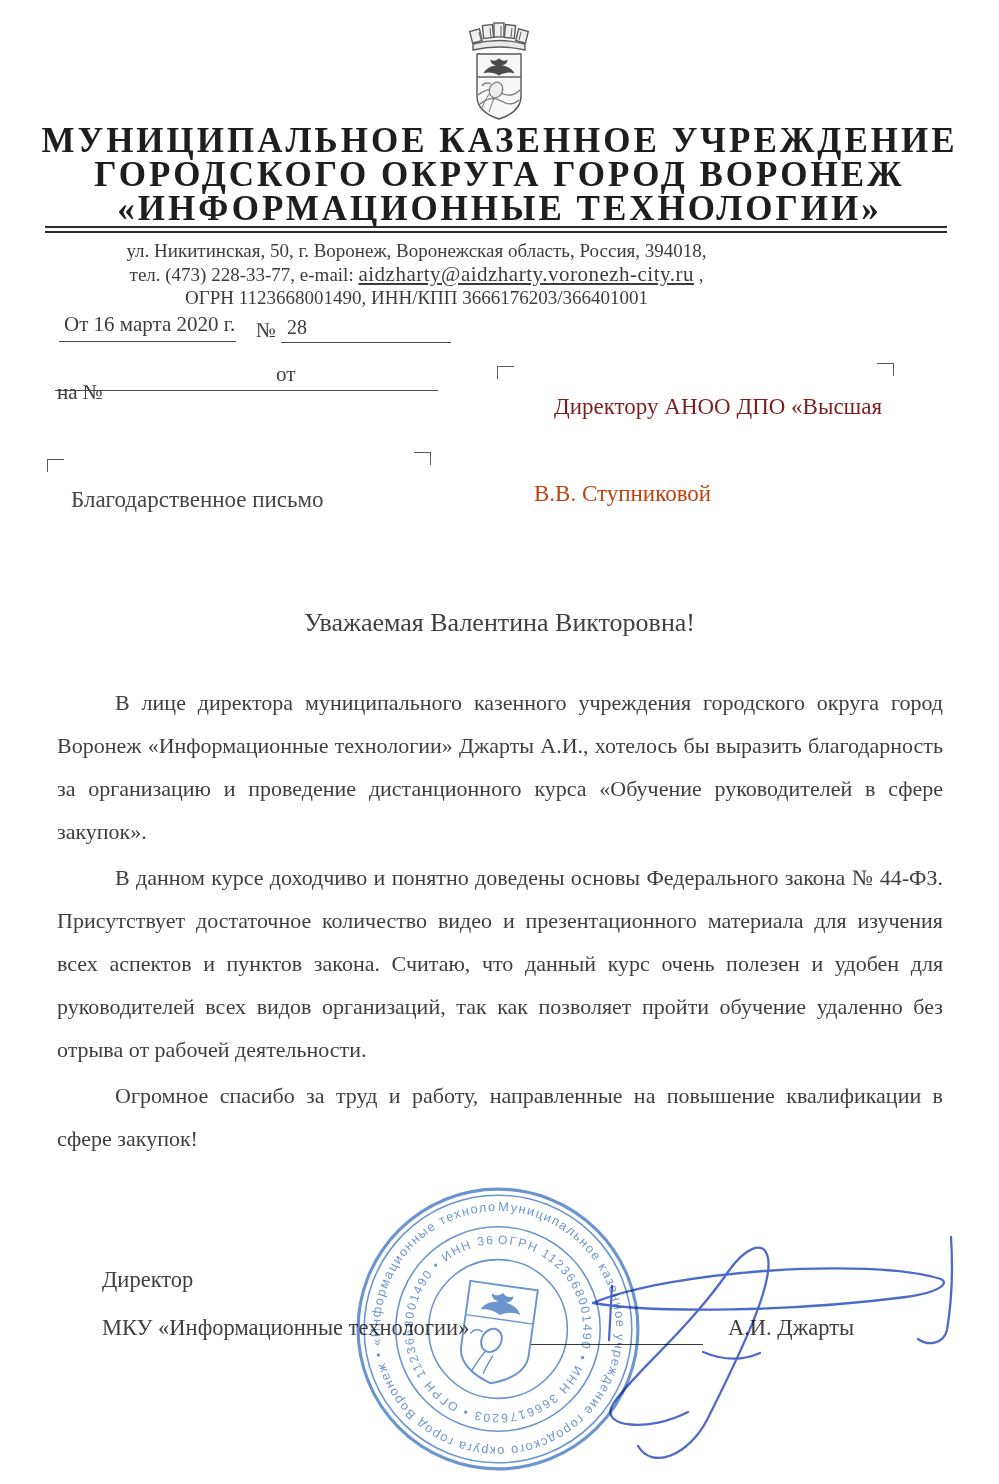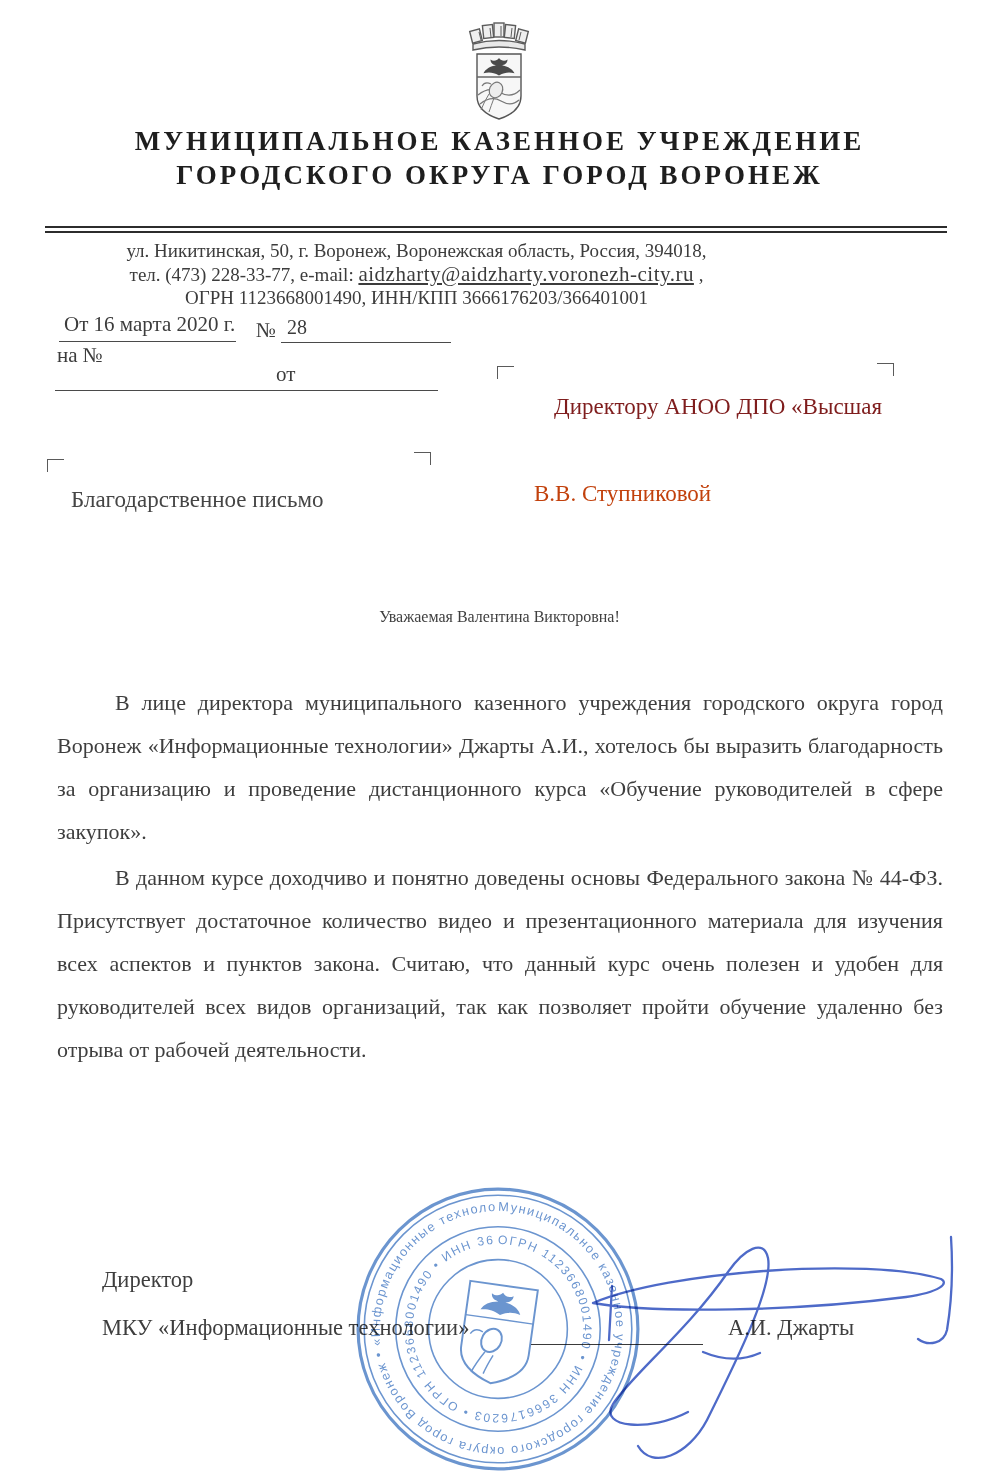--- a/index.html
+++ b/index.html
@@ -6,21 +6,21 @@
   .page{
     position:relative;width:999px;height:1484px;margin:0 auto;
     background:#fff;overflow:hidden;
     font-family:"Liberation Serif","DejaVu Serif",serif;
     color:#3f3f3f;
   }
   .abs{position:absolute;}
   
   .org-name{
     left:0;top:124px;width:999px;text-align:center;
-    font-weight:bold;color:#1e1e1e;font-size:27px;line-height:34px;
+    font-weight:bold;color:#1e1e1e;font-size:35px;line-height:34px;
     letter-spacing:3px;
   }
   .rule{
     left:45px;top:226px;width:902px;height:3px;
     border-top:2px solid #2c2c2c;border-bottom:2px solid #2c2c2c;
   }
   .addr{
     left:0;top:239px;width:833px;text-align:center;
     font-size:19px;line-height:23.5px;color:#3c3c3c;
   }
@@ -28,21 +28,21 @@
   
   .ref{font-size:21px;color:#3c3c3c;white-space:nowrap;}
   .uline{border-bottom:1.6px solid #4a4a4a;height:0;}
   
   .crop-tl{width:16px;height:12px;border-top:1.6px solid #5a5a5a;border-left:1.6px solid #5a5a5a;}
   .crop-tr{width:16px;height:12px;border-top:1.6px solid #5a5a5a;border-right:1.6px solid #5a5a5a;}
   
   .recipient{left:517px;top:391px;width:390px;font-size:23px;line-height:32px;color:#7f1d1d;margin-left:37px;}
   .recipient-name{left:534px;top:481px;font-size:23px;color:#c2410c;}
   .subject{left:71px;top:487px;font-size:23px;color:#454545;}
-  .salutation{left:0;top:608px;width:999px;text-align:center;font-size:16px;color:#3f3f3f;}
+  .salutation{left:0;top:608px;width:999px;text-align:center;font-size:26px;color:#3f3f3f;}
   .body-text{
     left:57px;top:681px;width:886px;
     font-size:22px;line-height:43px;color:#3e3e3e;
     text-align:justify;
   }
   .body-text p{margin:0 0 3px 0;text-indent:58px;}
   
   .sig{font-size:22.5px;color:#3e3e3e;white-space:nowrap;}
   .sig-line{left:531px;top:1344px;width:172px;border-bottom:1.6px solid #3a3a3a;height:0;}
   
@@ -80,37 +80,38 @@
           <path d="M42 64 q-6 -3 -9 2"></path>
           <path d="M40 74 q-5 8 -8 16 M45 78 q-3 8 -5 14" stroke-width="1"></path>
         </g>
       </g>
     </g>
   </svg>
 
   <div class="abs org-name">
     <div>МУНИЦИПАЛЬНОЕ КАЗЕННОЕ УЧРЕЖДЕНИЕ</div>
     <div>ГОРОДСКОГО ОКРУГА ГОРОД ВОРОНЕЖ</div>
+    <div>«ИНФОРМАЦИОННЫЕ ТЕХНОЛОГИИ»</div>
   </div>
 
   <div class="abs rule"></div>
 
   <div class="abs addr">
     <div>ул. Никитинская, 50, г. Воронеж, Воронежская область, Россия, 394018,</div>
     <div><span>тел. (473) 228-33-77, e-mail: </span><span class="email">aidzharty@aidzharty.voronezh-city.ru</span><span> ,</span></div>
     <div>ОГРН 1123668001490, ИНН/КПП 3666176203/366401001</div>
   </div>
 
   <span class="abs ref" style="left:64px;top:312px;">От 16 марта 2020 г.</span>
   <div class="abs uline" style="left:59px;top:341px;width:177px;"></div>
   <span class="abs ref" style="left:256px;top:318px;">№</span>
   <span class="abs ref" style="left:287px;top:316px;font-size:20px;">28</span>
   <div class="abs uline" style="left:281px;top:342px;width:170px;"></div>
 
-  <span class="abs ref" style="left:57px;top:343px;">на №</span>
+  <span class="abs ref" style="left:57px;top:380px;">на №</span>
   <span class="abs ref" style="left:276px;top:362px;">от</span>
   <div class="abs uline" style="left:55px;top:390px;width:383px;"></div>
 
   <div class="abs crop-tl" style="left:497px;top:366px;"></div>
   <div class="abs crop-tr" style="left:877px;top:363px;"></div>
 
   <div class="abs recipient">
     <div>Директору АНОО ДПО «Высшая</div>
   </div>
   <span class="abs recipient-name">В.В. Ступниковой</span>
@@ -118,20 +119,21 @@
   <div class="abs crop-tl" style="left:47px;top:459px;"></div>
   <div class="abs crop-tr" style="left:414px;top:452px;"></div>
 
   <span class="abs subject">Благодарственное письмо</span>
 
   <div class="abs salutation">Уважаемая Валентина Викторовна!</div>
 
   <div class="abs body-text">
     <p>В лице директора муниципального казенного учреждения городского округа город Воронеж «Информационные технологии» Джарты А.И., хотелось бы выразить благодарность за организацию и проведение дистанционного курса «Обучение руководителей в сфере закупок».</p>
     <p>В данном курсе доходчиво и понятно доведены основы Федерального закона № 44-ФЗ. Присутствует достаточное количество видео и презентационного материала для изучения всех аспектов и пунктов закона. Считаю, что данный курс очень полезен и удобен для руководителей всех видов организаций, так как позволяет пройти обучение удаленно без отрыва от рабочей деятельности.</p>
+    <p>Огромное спасибо за труд и работу, направленные на повышение квалификации в сфере закупок!</p>
   </div>
 
   <span class="abs sig" style="left:102px;top:1267px;">Директор</span>
   <span class="abs sig" style="left:102px;top:1315px;">МКУ «Информационные технологии»</span>
   <div class="abs sig-line"></div>
   <span class="abs sig" style="left:728px;top:1315px;">А.И. Джарты</span>
 
   <svg class="abs stamp" width="292" height="292" viewBox="0 0 240 240">
     <g stroke="#4a7dc5" fill="none">
       <circle cx="120" cy="120" r="115" stroke-width="2.6"></circle>

